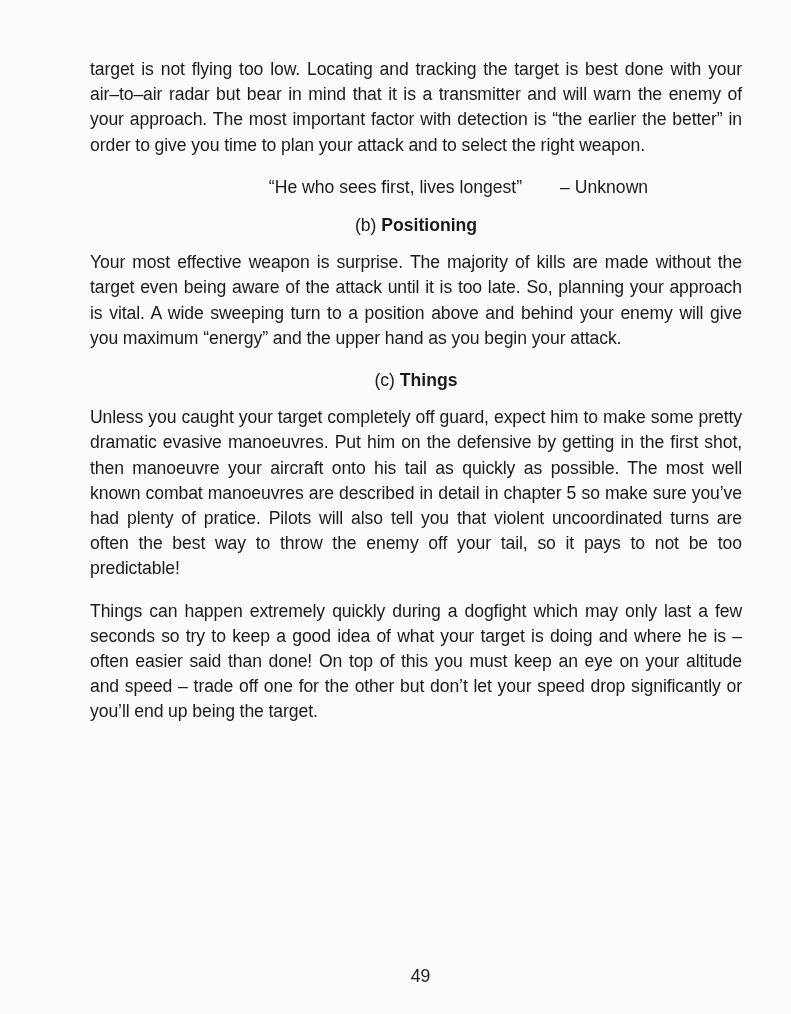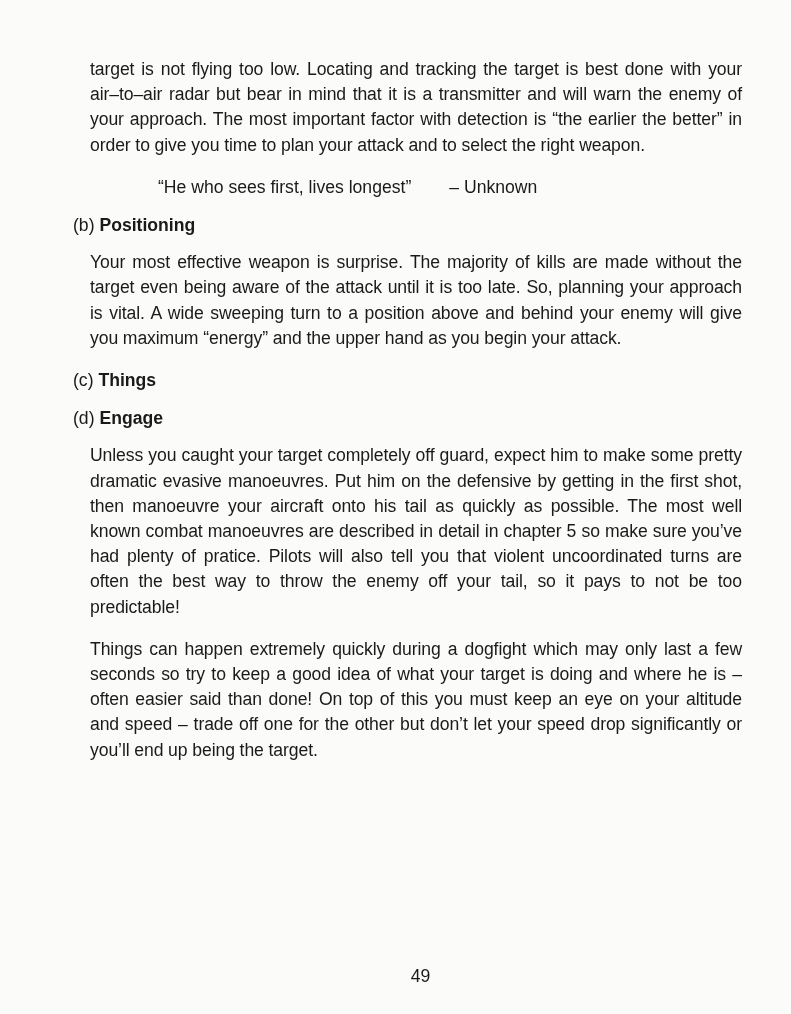--- a/index.html
+++ b/index.html
@@ -27,28 +27,30 @@
       text-align: justify;
       margin: 17px;
       letter-spacing: -0.1px;
     }
     .quote {
       font-size: 17.6px;
       line-height: 25.2px;
       margin: 12px 0 0 0;
       padding-left: 85px;
       white-space: pre;
+      text-align: center;
     }
     .quote .author {
       margin-left: 38px;
     }
     .heading {
       font-size: 17.6px;
       line-height: 25.2px;
       margin: 13px 0 0 0;
+      text-align: center;
     }
     .heading .title {
       font-weight: bold;
     }
     .heading + .para {
       margin-top: 12px;
     }
     .gap {
       margin-top: 12px;
     }
@@ -74,21 +76,17 @@
     <span>(b)</span>
     <span class="title">Positioning</span>
   </div>
   <p class="para">Your most effective weapon is surprise. The majority of kills are made without the target even being aware of the attack until it is too late. So, planning your approach is vital. A wide sweeping turn to a position above and behind your enemy will give you maximum “energy” and the upper hand as you begin your attack.</p>
 
   <div class="heading">
     <span>(c)</span>
     <span class="title">Things</span>
   </div>
 
-  <div class="heading">
-    <span>(d)</span>
-    <span class="title">Engage</span>
-  </div>
   <p class="para">Unless you caught your target completely off guard, expect him to make some pretty dramatic evasive manoeuvres. Put him on the defensive by getting in the first shot, then manoeuvre your aircraft onto his tail as quickly as possible. The most well known combat manoeuvres are described in detail in chapter 5 so make sure you’ve had plenty of pratice. Pilots will also tell you that violent uncoordinated turns are often the best way to throw the enemy off your tail, so it pays to not be too predictable!</p>
   <p class="para gap">Things can happen extremely quickly during a dogfight which may only last a few seconds so try to keep a good idea of what your target is doing and where he is – often easier said than done! On top of this you must keep an eye on your altitude and speed – trade off one for the other but don’t let your speed drop significantly or you’ll end up being the target.</p>
 </div>
 
 <div class="page-number">49</div>
 
 </body></html>

